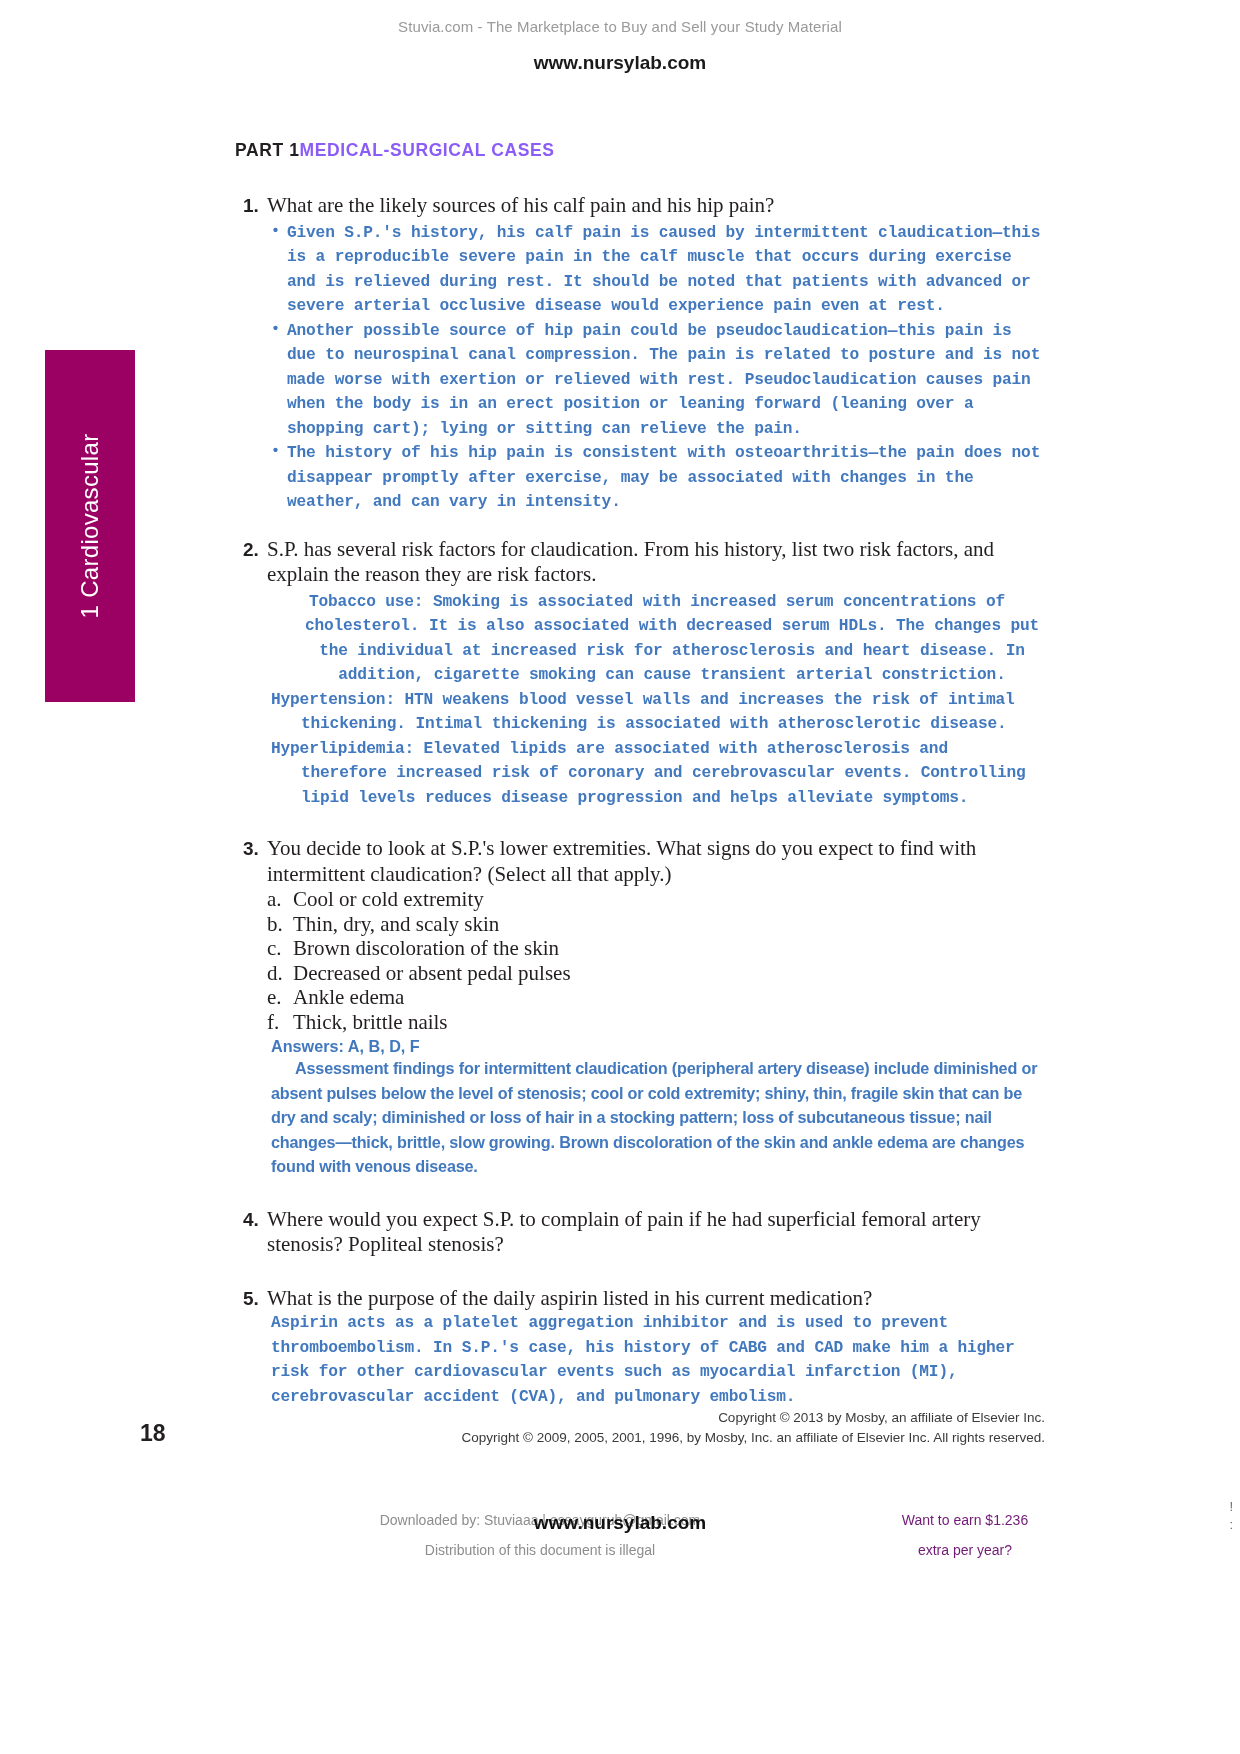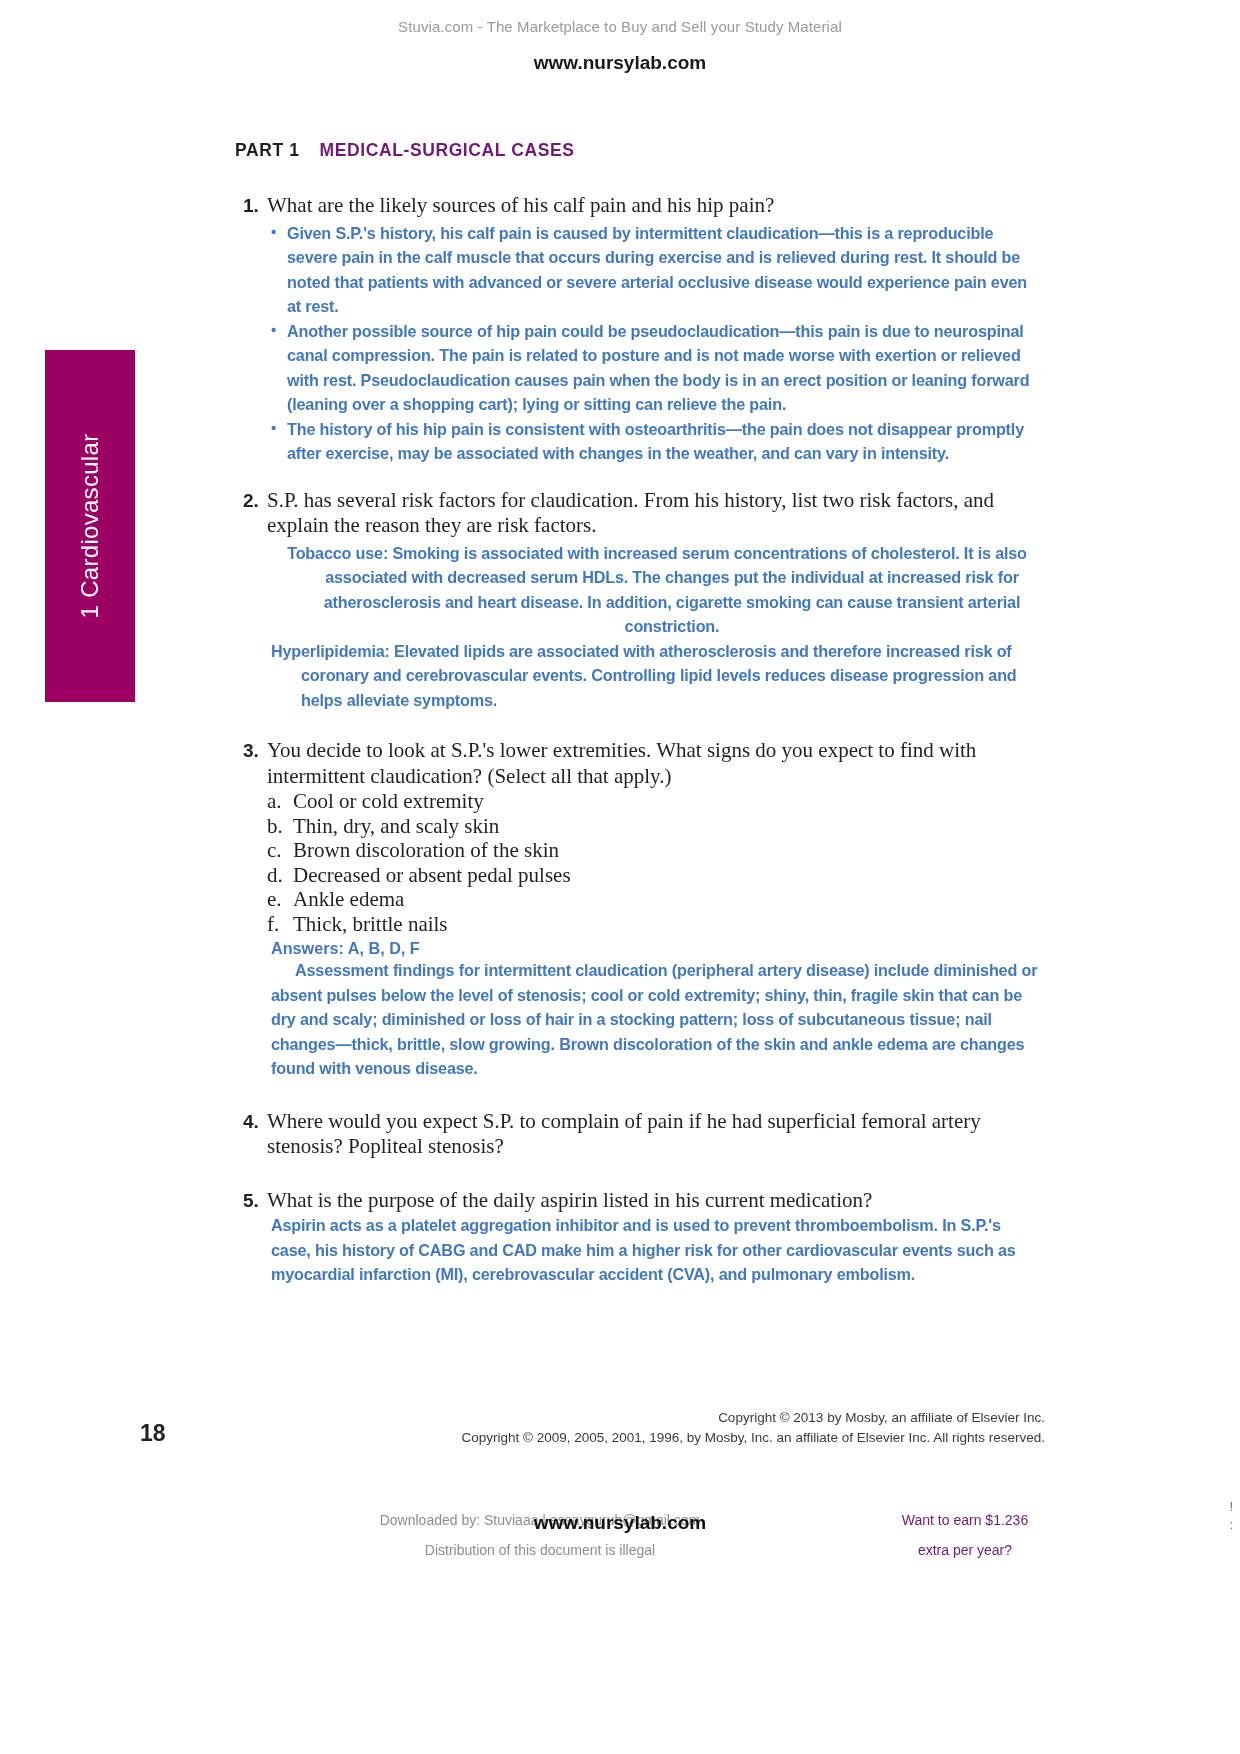--- a/index.html
+++ b/index.html
@@ -41,21 +41,21 @@
     letter-spacing:0.3px;
   }
 
   
   .part-header {
     position:absolute; left:235px; top:140px;
     font-family:"Liberation Sans", sans-serif;
     font-size:17.5px; font-weight:700; letter-spacing:0.6px;
   }
   .part-header .part-num { color:#231f20; }
-  .part-header .part-title { color:#701a75; margin-left:20px; }
+  .part-header .part-title { color:#8b5cf6; }
 
   
   .content {
     position:absolute; left:243px; top:193px;
     width:800px;
   }
 
   .q-block { margin-bottom:16px; }
 
   .q-line { display:flex; align-items:flex-start; }
@@ -67,21 +67,21 @@
   }
   .q-text {
     font-family:"Liberation Serif", serif;
     font-size:21px; color:#231f20;
     line-height:25.5px;
     flex:1;
   }
 
   
   .ans {
-    font-family:Liberation Sans, sans-serif;
+    font-family:Liberation Mono, monospace;
     font-size:16.2px;
     color:#4178be;
     font-weight:700;
     line-height:24.5px;
     letter-spacing:-0.18px;
   }
 
   ul.ans-list { list-style:none; margin:2px 0 0 28px; }
   ul.ans-list li {
     position:relative;
@@ -193,20 +193,21 @@
         <li>The history of his hip pain is consistent with osteoarthritis—the pain does not disappear promptly after exercise, may be associated with changes in the weather, and can vary in intensity.</li>
       </ul>
     </div>
 
     <div class="q-block" style="margin-bottom:22px; margin-top:18px;">
       <div class="q-line">
         <span class="q-num">2.</span>
         <span class="q-text">S.P. has several risk factors for claudication. From his history, list two risk factors, and explain the reason they are risk factors.</span>
       </div>
       <div class="ans-para-hang ans" style="margin-top:2px;text-align:center;">Tobacco use: Smoking is associated with increased serum concentrations of cholesterol. It is also associated with decreased serum HDLs. The changes put the individual at increased risk for atherosclerosis and heart disease. In addition, cigarette smoking can cause transient arterial constriction.</div>
+      <div class="ans-para-hang ans">Hypertension: HTN weakens blood vessel walls and increases the risk of intimal thickening. Intimal thickening is associated with atherosclerotic disease.</div>
       <div class="ans-para-hang ans">Hyperlipidemia: Elevated lipids are associated with atherosclerosis and therefore increased risk of coronary and cerebrovascular events. Controlling lipid levels reduces disease progression and helps alleviate symptoms.</div>
     </div>
 
     <div class="q-block" style="margin-bottom:22px; margin-top:26px;">
       <div class="q-line">
         <span class="q-num">3.</span>
         <span class="q-text">You decide to look at S.P.'s lower extremities. What signs do you expect to find with intermittent claudication? (Select all that apply.)</span>
       </div>
       <ol class="opts">
         <li>

